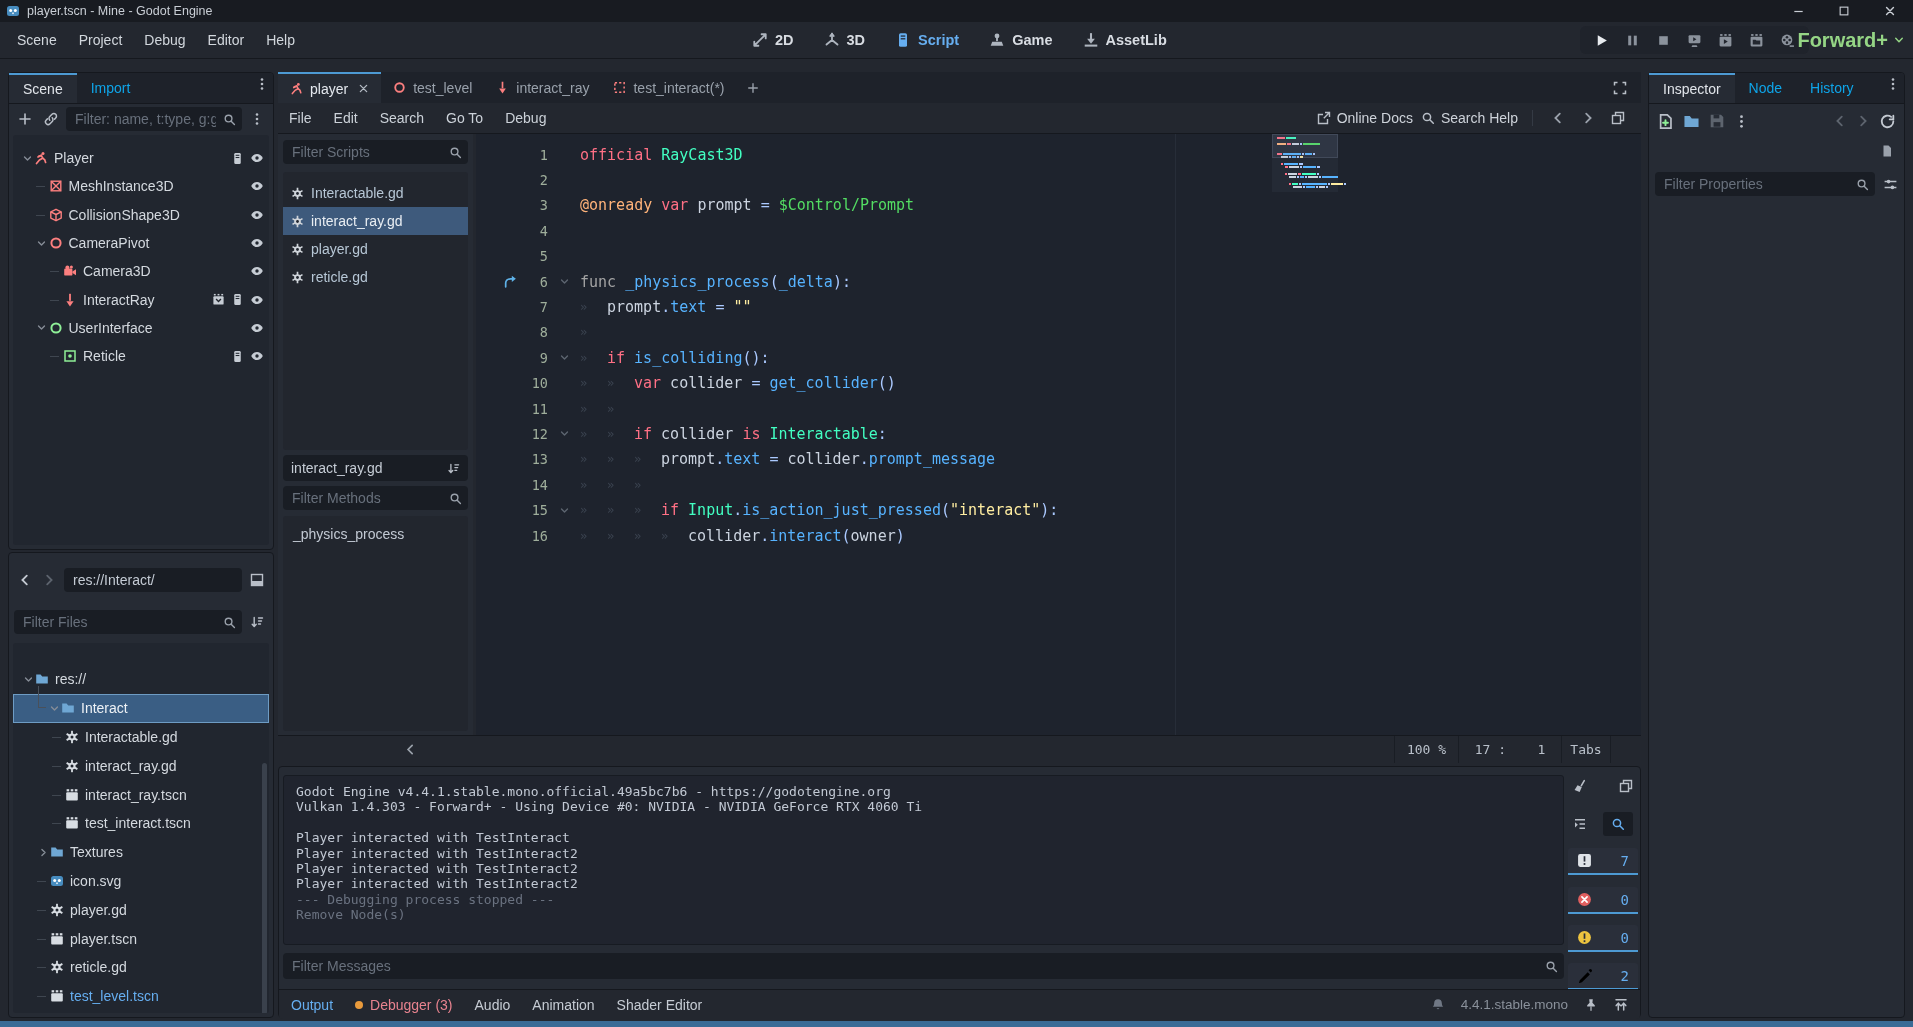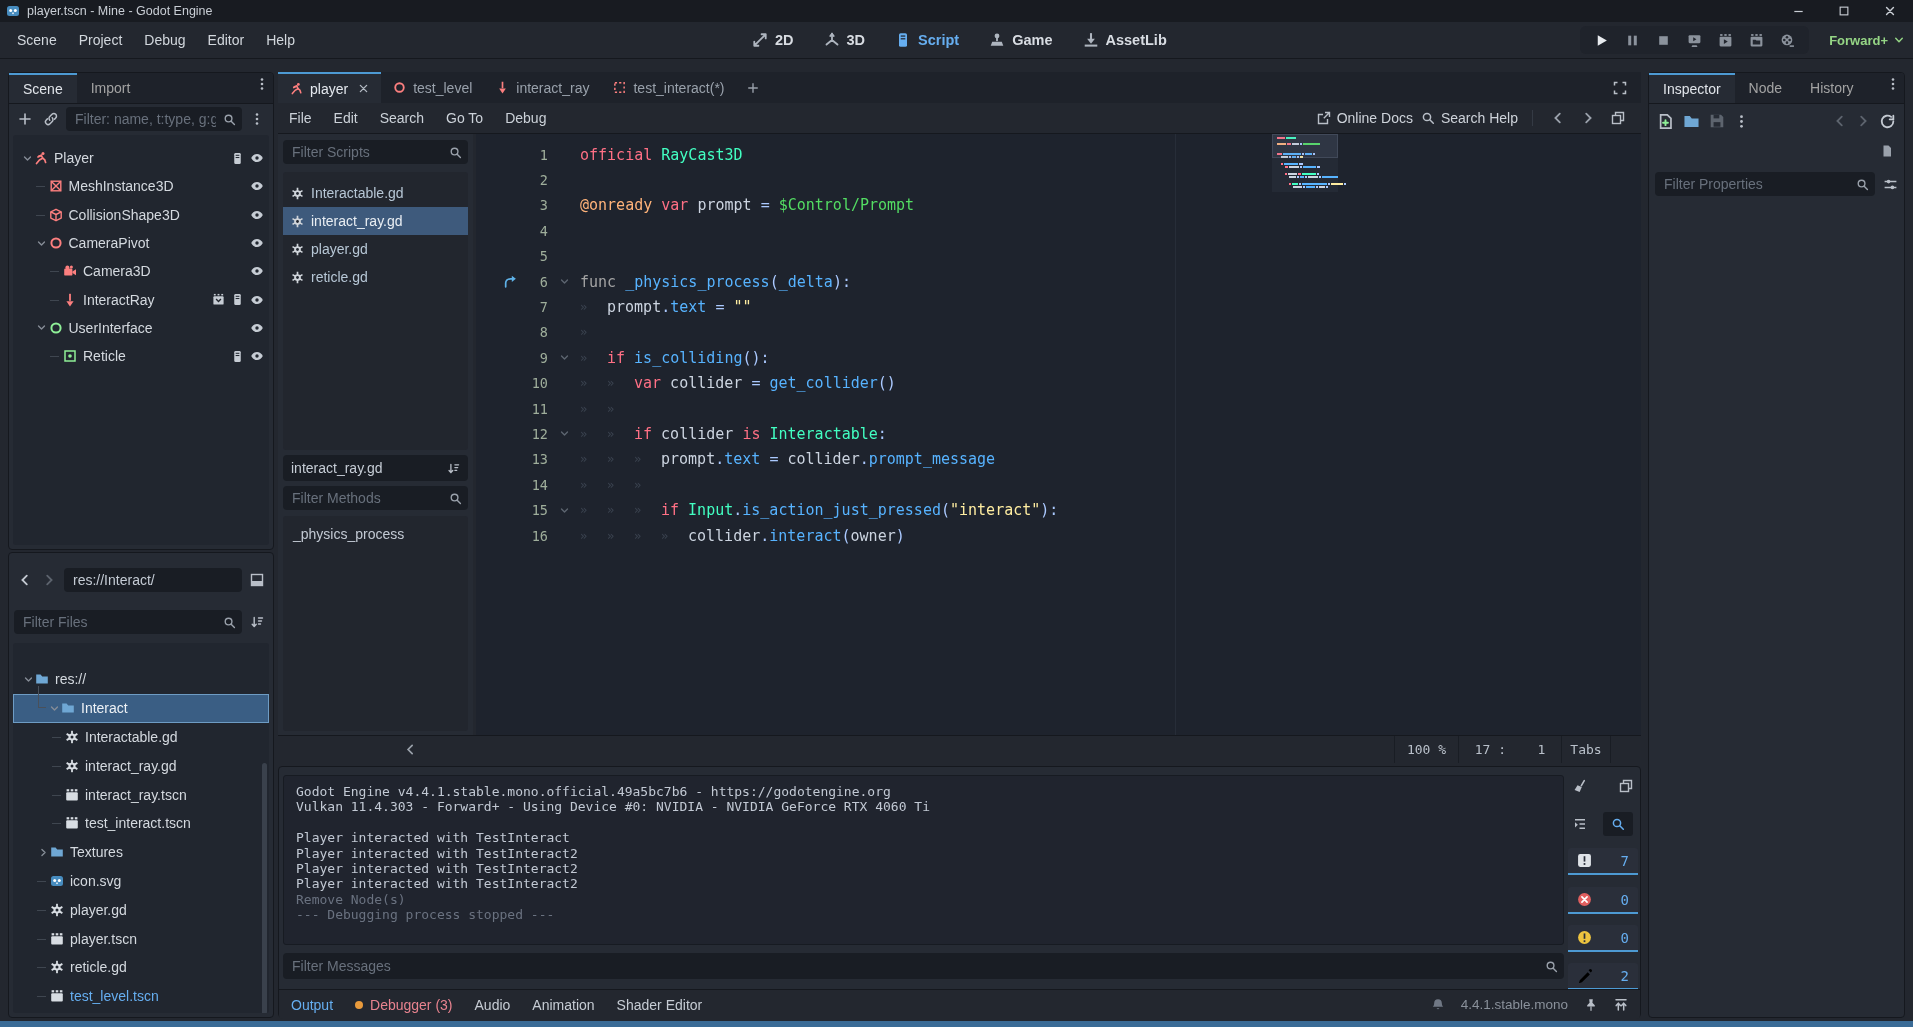--- a/index.html
+++ b/index.html
@@ -21,25 +21,25 @@
   
   .menubar{position:absolute;left:0;top:22px;width:100%;height:36px;background:var(--chrome);border-bottom:1px solid var(--border);display:flex;align-items:center}
   .main-menus{display:flex;padding-left:6px}
   .mitem{padding:0 11px;font-size:14px;color:#d2d7dd;height:36px;display:flex;align-items:center}
   .switcher{position:absolute;left:742px;top:0;height:36px;display:flex;align-items:center;gap:10px}
   .sw-item{display:flex;align-items:center;gap:7px;padding:0 10px;font-size:14.5px;font-weight:700;color:#d8dce2}
   .sw-item .icon{color:#aeb5bf}
   .sw-item.active{color:var(--blue)} .sw-item.active .icon{color:var(--blue)}
   .playback{position:absolute;right:104px;top:4px;height:28px;display:flex;align-items:center;gap:16px;background:#1f232b;border-radius:6px;padding:0 14px}
   .pb{color:#8b929c;display:flex} .pb.light{color:#e8ebef}
-  .renderer{position:absolute;right:8px;top:0;height:36px;display:flex;align-items:center;gap:5px;color:#95d585;font-size:13px;font-weight:700}
+  .renderer{position:absolute;right:8px;top:0;height:36px;display:flex;align-items:center;gap:5px;color:#95d585;font-size:20px;font-weight:700}
   
   .panel{position:absolute;background:var(--panel);border-radius:4px;border:1px solid var(--border);box-sizing:border-box}
   .dock-tabs{height:30px;display:flex;align-items:stretch;background:var(--hdr);border-bottom:1px solid var(--border);border-radius:4px 4px 0 0}
-  .dtab{padding:0 14px;display:flex;align-items:center;font-size:14px;color:#a3a3a3;box-sizing:border-box}
+  .dtab{padding:0 14px;display:flex;align-items:center;font-size:14px;color:#0ea5e9;box-sizing:border-box}
   .dtab.active{background:var(--panel);color:#e1e5ea;border-top:2px solid var(--accent)}
   .dock-tabs .spacer{flex:1}
   .ibtn{width:22px;height:22px;display:flex;align-items:center;justify-content:center;color:#b9bfc8;border-radius:3px;flex:none}
   .row{display:flex;align-items:center;gap:4px;padding:3px 5px}
   .input{position:relative;flex:1;height:24px;background:var(--input);border-radius:4px;display:flex;align-items:center;box-sizing:border-box}
   .input input{background:transparent;border:0;outline:0;color:#c4cbd4;font:14px "Liberation Sans",sans-serif;padding:0 26px 0 9px;width:100%}
   .input input::placeholder{color:#68707c}
   .input .sic{position:absolute;right:6px;color:#9aa1ab}
   .tree-well{position:absolute;left:4px;right:4px;bottom:4px;background:var(--well);border-radius:3px;overflow:hidden}
   .trow{display:flex;align-items:center;position:relative;color:#d4d9df;font-size:14px}
@@ -1138,28 +1138,28 @@
     <span class="stcell" style="width:63px">100 %</span>
     <span class="stcell" style="width:102px;white-space:pre">17 :    1</span>
     <span class="stcell" style="width:48px">Tabs</span>
     <span class="stcell" style="width:30px"></span>
   </div>
 </div>
 
 <div class="bpanel">
   <div class="log-box" id="log">
       <div class="log-line">Godot Engine v4.4.1.stable.mono.official.49a5bc7b6 - https://godotengine.org</div>
-      <div class="log-line">Vulkan 11.4.303 - Forward+ - Using Device #0: NVIDIA - NVIDIA GeForce RTX 4060 Ti</div>
+      <div class="log-line">Vulkan 1.4.303 - Forward+ - Using Device #0: NVIDIA - NVIDIA GeForce RTX 4060 Ti</div>
       <div class="log-line"></div>
       <div class="log-line">Player interacted with TestInteract</div>
       <div class="log-line">Player interacted with TestInteract2</div>
       <div class="log-line">Player interacted with TestInteract2</div>
       <div class="log-line">Player interacted with TestInteract2</div>
+      <div class="log-line dim">--- Debugging process stopped ---</div>
       <div class="log-line dim">Remove Node(s)</div>
-      <div class="log-line dim">--- Debugging process stopped ---</div>
     </div>
   <div class="bp-filter input">
     <input placeholder="Filter Messages" style="">
     <span class="icon sic">
         <svg width="13" height="13" viewBox="0 0 14 14">
           <circle cx="6" cy="6" r="3.6" fill="none" stroke="currentColor" stroke-width="1.5"></circle>
           <path d="M8.8 8.8L12.3 12.3" stroke="currentColor" stroke-width="1.5" stroke-linecap="round"></path>
         </svg>
       </span>
   </div>

